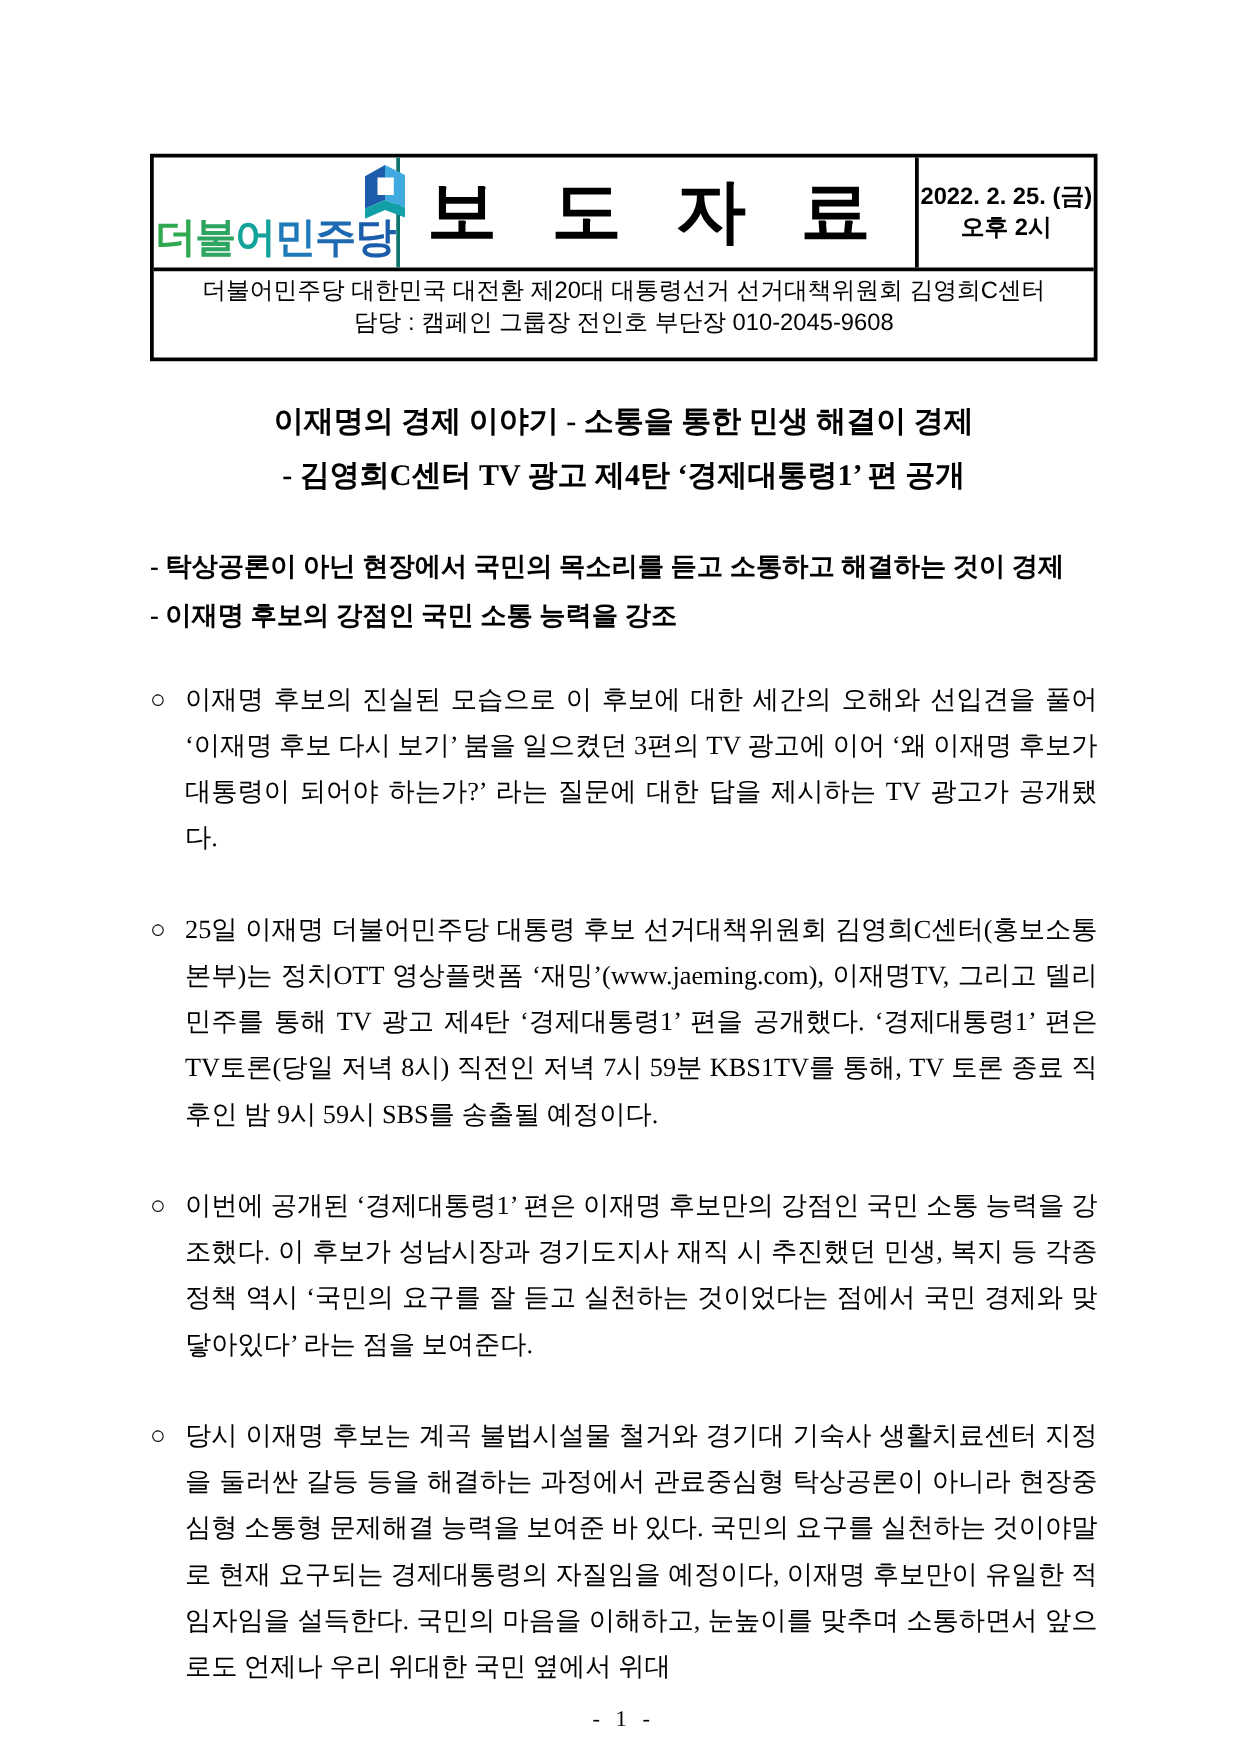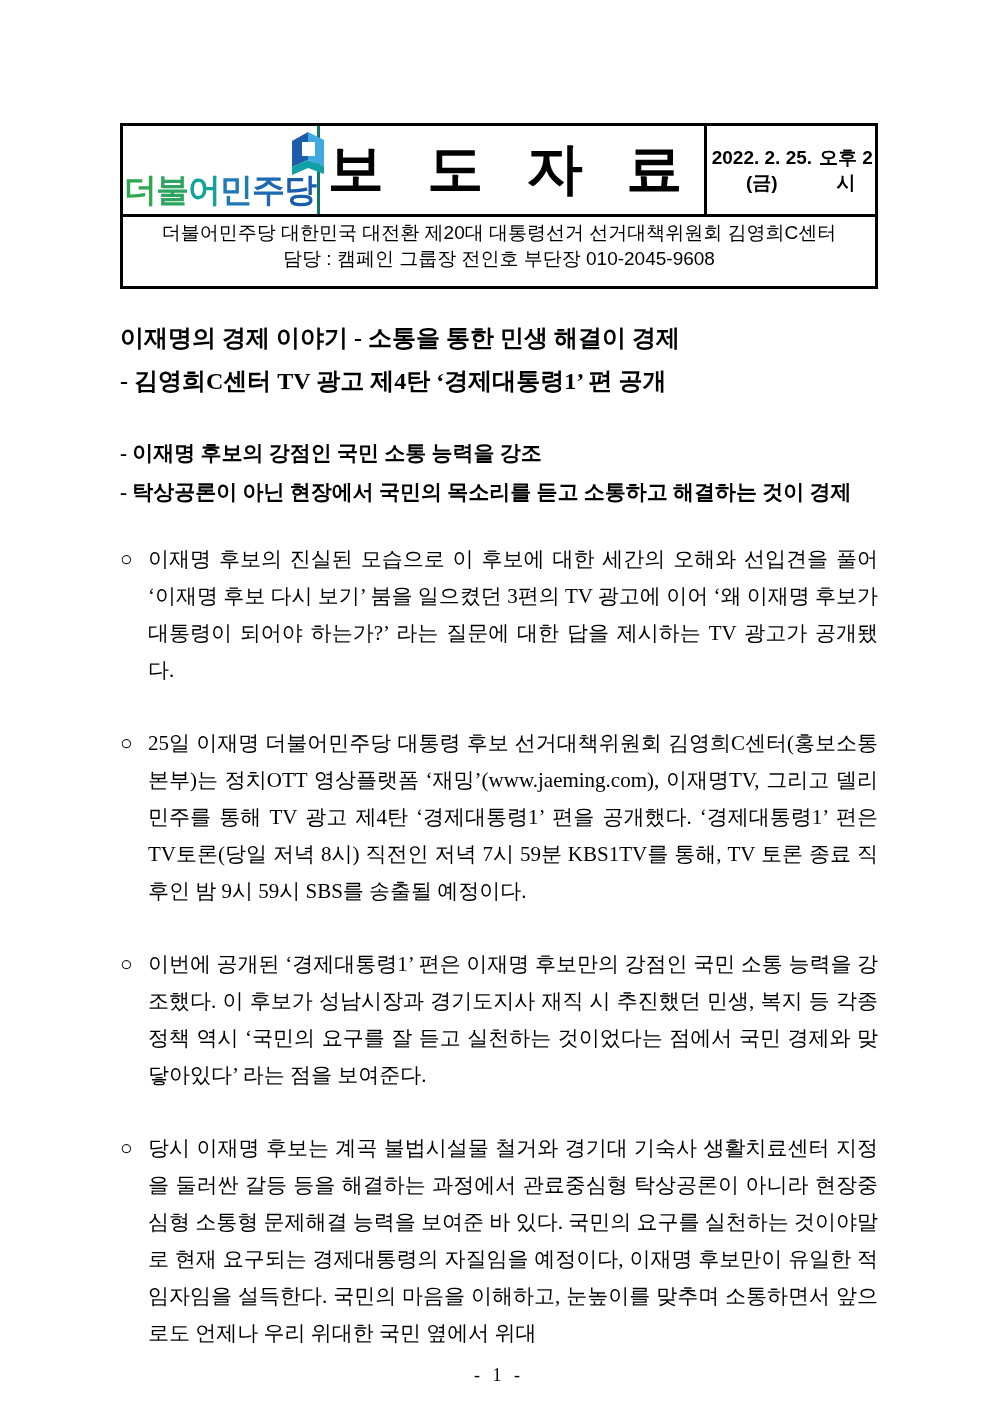--- a/index.html
+++ b/index.html
@@ -33,36 +33,37 @@
   .logo-flag { position:absolute; top:-44px; right:-14px; }
   .cell-title {
     flex:1;
     border-right:3px solid #000;
     display:flex; align-items:center; justify-content:center;
     font-family:"Liberation Sans","DejaVu Sans",sans-serif;
     font-weight:900; font-size:56px; letter-spacing:14px;
     white-space:nowrap; overflow:hidden;
   }
   .cell-date {
-    width:168px; flex:none;
-    display:flex; flex-direction:row; align-items:center; justify-content:center;
+    width:140px; flex:none;
+    display:flex; flex-direction:column; align-items:center; justify-content:center;
     font-family:"Liberation Sans","DejaVu Sans",sans-serif;
     font-weight:bold; font-size:19px; line-height:25px;
     text-align:center;
   }
   .press-row2 {
     text-align:center;
     font-family:"Liberation Sans","DejaVu Sans",sans-serif;
     font-size:19px; line-height:26px;
     padding:3px 2px 14px 2px;
   }
 
   
   .doc-title {
     margin-top:28px;
+    text-align:center;
     font-weight:bold;
     font-size:24px; line-height:43px;
   }
   .highlights {
     margin-top:31px;
     font-weight:bold;
     font-size:21px; line-height:39px;
   }
   .para {
     display:flex;
@@ -110,22 +111,22 @@
       <div>담당 : 캠페인 그룹장 전인호 부단장 010-2045-9608</div>
     </div>
   </div>
 
   <div class="doc-title">
     <div>이재명의 경제 이야기 - 소통을 통한 민생 해결이 경제</div>
     <div>- 김영희C센터 TV 광고 제4탄 ‘경제대통령1’ 편 공개</div>
   </div>
 
   <div class="highlights">
+    <div>- 탁상공론이 아닌 현장에서 국민의 목소리를 듣고 소통하고 해결하는 것이 경제</div>
     <div>- 이재명 후보의 강점인 국민 소통 능력을 강조</div>
-    <div>- 탁상공론이 아닌 현장에서 국민의 목소리를 듣고 소통하고 해결하는 것이 경제</div>
   </div>
 
   <div class="para first">
     <span class="marker">○</span>
     <span class="ptext">이재명 후보의 진실된 모습으로 이 후보에 대한 세간의 오해와 선입견을 풀어 ‘이재명 후보 다시 보기’ 붐을 일으켰던 3편의 TV 광고에 이어 ‘왜 이재명 후보가 대통령이 되어야 하는가?’ 라는 질문에 대한 답을 제시하는 TV 광고가 공개됐다.</span>
   </div>
   <div class="para">
     <span class="marker">○</span>
     <span class="ptext">25일 이재명 더불어민주당 대통령 후보 선거대책위원회 김영희C센터(홍보소통본부)는 정치OTT 영상플랫폼 ‘재밍’(www.jaeming.com), 이재명TV, 그리고 델리민주를 통해 TV 광고 제4탄 ‘경제대통령1’ 편을 공개했다. ‘경제대통령1’ 편은 TV토론(당일 저녁 8시) 직전인 저녁 7시 59분 KBS1TV를 통해, TV 토론 종료 직후인 밤 9시 59시 SBS를 송출될 예정이다.</span>
   </div>

